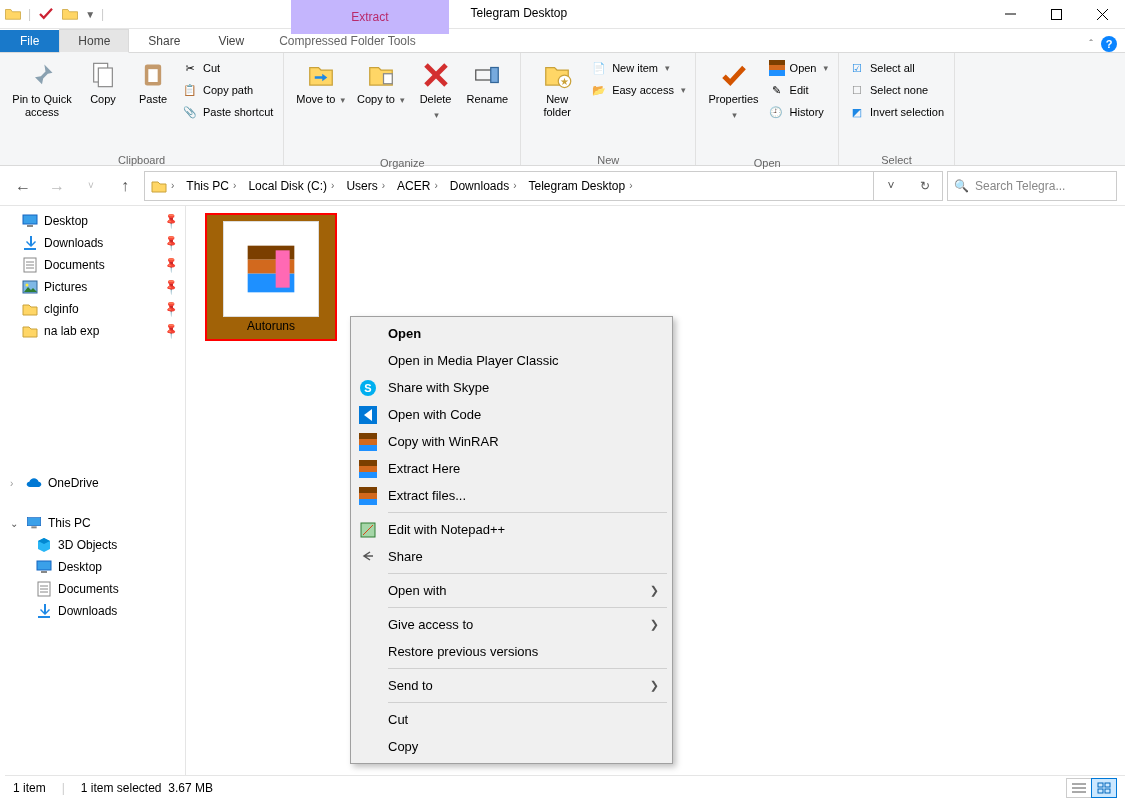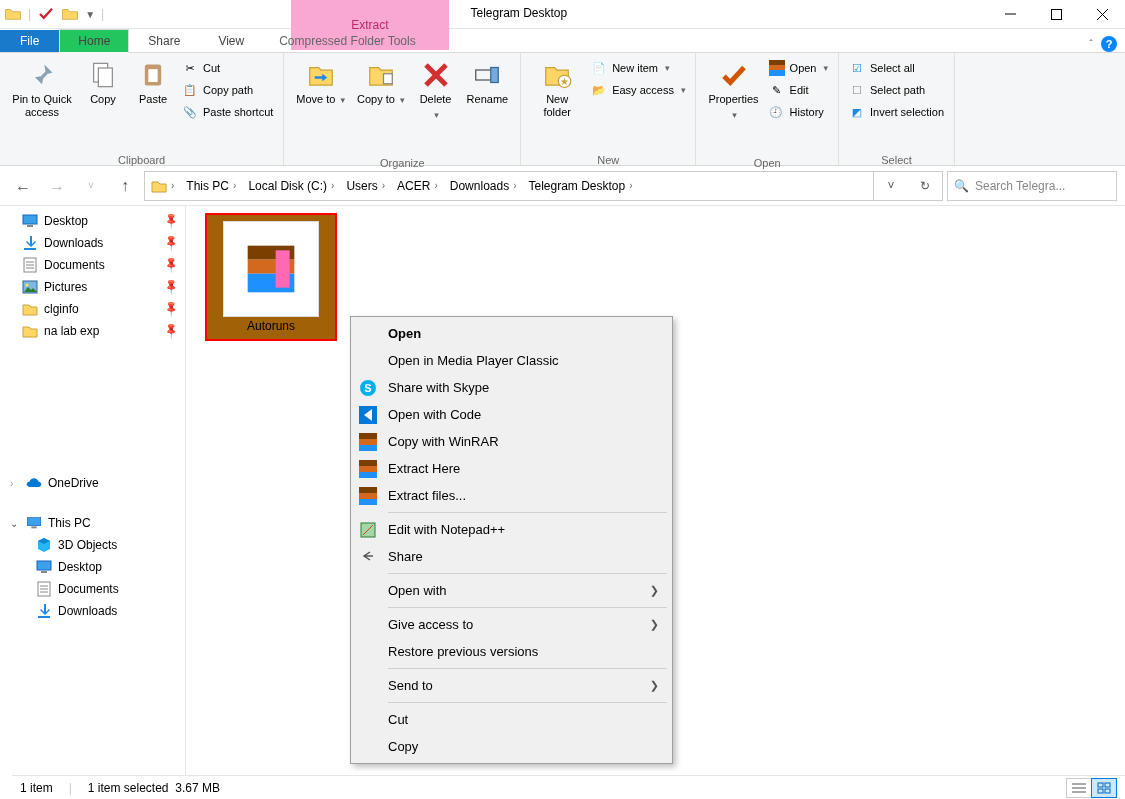--- a/index.html
+++ b/index.html
@@ -5,30 +5,30 @@
   * { box-sizing: border-box; margin: 0; padding: 0; font-family: "Segoe UI", Arial, sans-serif; }
   body { width: 1125px; height: 799px; background: #fff; overflow: hidden; font-size: 12px; color: #000; position: relative; }
 
   
   .titlebar { height: 29px; display: flex; align-items: stretch; background: #fff; border-bottom: 1px solid #e5e5e5; }
   .qat { display: flex; align-items: center; padding: 0 4px; gap: 6px; }
   .qat .folder-icon { width: 18px; height: 18px; }
   .qat .prop-icon { width: 18px; height: 18px; color:#b33; }
   .qat .chevron { font-size: 10px; color: #666; }
   .contextual-tab { flex: none; padding: 0 8px; display:flex; flex-direction:column; align-items:center; justify-content:flex-start; margin-left: 175px;}
-  .contextual-tab .label { background: #f9a8d4; color:#b82a6b; padding: 18px 60px; font-size: 12px; }
+  .contextual-tab .label { background: #c4b5fd; color:#b82a6b; padding: 10px 60px; font-size: 12px; }
   .title-text { flex: 1; padding: 6px 0 0 14px; font-size: 12px; }
   .win-controls { display: flex; }
   .win-btn { width: 46px; height: 29px; display:flex; align-items:center; justify-content:center; font-family: Arial; font-size: 13px; }
 
   
   .tabstrip { height: 24px; display:flex; align-items:flex-end; border-bottom: 1px solid #dadada; background:#fff; }
   .file-tab { background:#1979ca; color:#fff; padding: 4px 20px; font-size: 12px; }
   .tab { padding: 4px 18px; font-size: 12px; color:#444; border:1px solid transparent; border-bottom:none; }
-  .tab.active { border-color:#dadada; background:#22c55e; border-bottom:1px solid #f5f6f7; margin-bottom:-1px;}
+  .tab.active { border-color:#dadada; background:#e5e5e5; border-bottom:1px solid #f5f6f7; margin-bottom:-1px;}
   .context-sub { padding:4px 12px; color:#666; }
   .tab-right { margin-left:auto; display:flex; align-items:center; gap:8px; padding-right:8px;}
   .help-icon { width:16px; height:16px; border-radius:50%; background:#0a84ff; color:#fff; display:inline-flex; align-items:center; justify-content:center; font-size:11px; font-weight:bold;}
 
   
   .ribbon { height: 113px; background:#f5f6f7; border-bottom:1px solid #dadada; display:flex; }
   .group { border-right:1px solid #e1e1e1; display:flex; flex-direction:column; }
   .group-body { flex:1; display:flex; padding:4px 6px; align-items:flex-start; }
   .group-label { text-align:center; font-size:11px; color:#666; padding:1px 0 2px;margin-top:28px; }
   .big-btn { display:flex; flex-direction:column; align-items:center; justify-content:flex-start; padding:2px 6px; gap:2px; min-width:50px; }
@@ -65,21 +65,21 @@
   
   .context-menu { position:absolute; left:350px; top:316px; width:323px; background:#f0f0f0; border:1px solid #a0a0a0; box-shadow:3px 3px 6px rgba(0,0,0,.25); padding:3px; font-size:13px; z-index:10;}
   .ctx-item { display:flex; align-items:center; height:27px; padding:0 10px 0 4px; gap:10px; position:relative;}
   .ctx-item .cico { width:20px; height:20px; display:flex; align-items:center; justify-content:center; flex:none;}
   .ctx-item .arrow { margin-left:auto; color:#555; font-size:11px;}
   .ctx-item.bold { font-weight:600; }
   .ctx-sep { height:1px; background:#d0d0d0; margin:3px 2px 3px 34px; }
   .ctx-highlight { outline:2px solid red; outline-offset:-1px;}
 
   
-  .statusbar { position:absolute; bottom:0; left:12px; right:0; height:24px; border-top:1px solid #e5e5e5; display:flex; align-items:center; font-size:12px; padding:0 8px; gap:16px; background:#fff;}
+  .statusbar { position:absolute; bottom:0; left:5px; right:0; height:24px; border-top:1px solid #e5e5e5; display:flex; align-items:center; font-size:12px; padding:0 8px; gap:16px; background:#fff;}
   .statusbar .sep { color:#ccc; }
   .view-toggles { margin-left:auto; display:flex;}
   .view-btn { width:26px; height:20px; border:1px solid #ccc; display:flex; align-items:center; justify-content:center; margin-left:-1px;}
   .view-btn.active { background:#cce8ff; border-color:#0078d7; z-index:1;}
 
   
   svg { display:block; }
 </style>
 </head>
 <body>
@@ -295,21 +295,21 @@
 
   <div class="group">
     <div class="group-body">
       <div class="small-btns">
         <div class="small-btn">
             <span class="sico" style="color:#1e88e5">☑</span>
             <span>Select all</span>
           </div>
         <div class="small-btn">
             <span class="sico" style="color:#888">☐</span>
-            <span>Select path</span>
+            <span>Select none</span>
           </div>
         <div class="small-btn">
             <span class="sico" style="color:#1e88e5">◩</span>
             <span>Invert selection</span>
           </div>
       </div>
     </div>
     <div class="group-label">Select</div>
   </div>
 </div>

